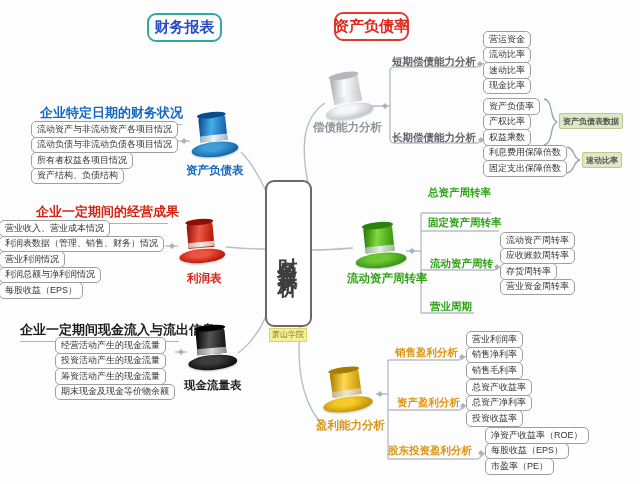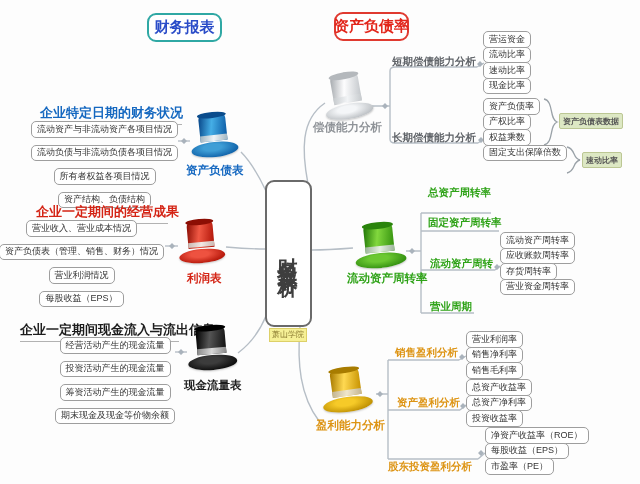--- a/index.html
+++ b/index.html
@@ -30,21 +30,21 @@
     background:#f6f096;border:1px solid #ddd068;color:#8a7a30;
     font-size:8px;line-height:10px;padding:1px 2px;white-space:nowrap;
   }
   
   .heading{
     font-weight:700;font-size:13px;text-align:left;
     border-bottom:1px solid #b2b2b2;padding:0 4px 2px 0;white-space:nowrap;
   }
   
   .stack{display:flex;flex-direction:column;}
-  .stack.ralign{align-items:center;gap:8px;}
+  .stack.ralign{align-items:flex-start;}
   .stack.lalign{align-items:flex-start;}
   .item{
     box-sizing:border-box;height:16.5px;margin-top:-1px;
     display:flex;align-items:center;white-space:nowrap;
     border:1px solid #9e9e9e;border-radius:5px;background:#fff;
     padding:0 5px;font-size:9px;color:#333;
   }
   .stack .item:first-child{margin-top:0;}
   
   .branch{font-weight:700;font-size:10.5px;white-space:nowrap;}
@@ -110,22 +110,23 @@
     <div class="brim" style="background:radial-gradient(ellipse at 45% 35%,#3e9ed6 25%,#0d5ea6 78%)"></div>
     <div class="crown" style="background:linear-gradient(100deg,#0a4a8c 3%,#45aee6 45%,#0c5ca6 97%)"></div>
     <div class="ctop" style="background:#0a4c8c"></div>
     <div class="band" style="background:linear-gradient(100deg,#9fb4c0,#eef4f8 50%,#9fb4c0)"></div>
   </div>
   <div class="abs hatlabel" style="left:186px;top:163px;color:#1568c0">资产负债表</div>
 
   <div class="abs heading" style="left:36px;top:203px;width:128px;color:#d42415">企业一定期间的经营成果</div>
   <div class="abs stack ralign" style="right:476px;top:220px">
     <div class="item">营业收入、营业成本情况</div>
-    <div class="item">资产负债表（管理、销售、财务）情况</div>
+    <div class="item">利润表数据（管理、销售、财务）情况</div>
     <div class="item">营业利润情况</div>
+    <div class="item">利润总额与净利润情况</div>
     <div class="item">每股收益（EPS）</div>
   </div>
   <div class="hat" style="left:178px;top:219px;width:46px;height:45px;transform:rotate(-5deg)">
     <div class="brim" style="background:radial-gradient(ellipse at 45% 35%,#ee5240 25%,#b01205 78%)"></div>
     <div class="crown" style="background:linear-gradient(100deg,#8e0f05 3%,#f05844 45%,#b01408 97%)"></div>
     <div class="ctop" style="background:#8c0e04"></div>
     <div class="band" style="background:linear-gradient(100deg,#c9b8b2,#f2e8e4 50%,#c9b8b2)"></div>
   </div>
   <div class="abs hatlabel" style="left:187px;top:271px;color:#d42415">利润表</div>
 
@@ -158,20 +159,21 @@
     <div class="item">流动比率</div>
     <div class="item">速动比率</div>
     <div class="item">现金比率</div>
   </div>
 
   <div class="abs branch" style="left:392px;top:131px;color:#5f6368">长期偿债能力分析</div>
   <div class="abs stack lalign" style="left:483px;top:98px">
     <div class="item">资产负债率</div>
     <div class="item">产权比率</div>
     <div class="item">权益乘数</div>
+    <div class="item">利息费用保障倍数</div>
     <div class="item">固定支出保障倍数</div>
   </div>
   <div class="abs note" style="left:559px;top:113px">资产负债表数据</div>
   <div class="abs note" style="left:582px;top:152px">速动比率</div>
 
   <div class="hat" style="left:354px;top:222px;width:51px;height:47px;transform:rotate(-6deg)">
     <div class="brim" style="background:radial-gradient(ellipse at 45% 35%,#6cc832 25%,#2f8c0e 78%)"></div>
     <div class="crown" style="background:linear-gradient(100deg,#237a08 3%,#82d83e 45%,#35930f 97%)"></div>
     <div class="ctop" style="background:#2a840c"></div>
     <div class="band" style="background:linear-gradient(100deg,#9cb49a,#e6f0e2 50%,#9cb49a)"></div>
@@ -204,20 +206,20 @@
     <div class="item">销售毛利率</div>
   </div>
 
   <div class="abs branch" style="left:397px;top:396px;color:#dd9414">资产盈利分析</div>
   <div class="abs stack lalign" style="left:466px;top:379px">
     <div class="item">总资产收益率</div>
     <div class="item">总资产净利率</div>
     <div class="item">投资收益率</div>
   </div>
 
-  <div class="abs branch" style="left:388px;top:460px;color:#dd9414">股东投资盈利分析</div>
+  <div class="abs branch" style="left:388px;top:444px;color:#dd9414">股东投资盈利分析</div>
   <div class="abs stack lalign" style="left:485px;top:427px">
     <div class="item">净资产收益率（ROE）</div>
     <div class="item">每股收益（EPS）</div>
     <div class="item">市盈率（PE）</div>
   </div>
 
 </div>
 
 </body></html>

